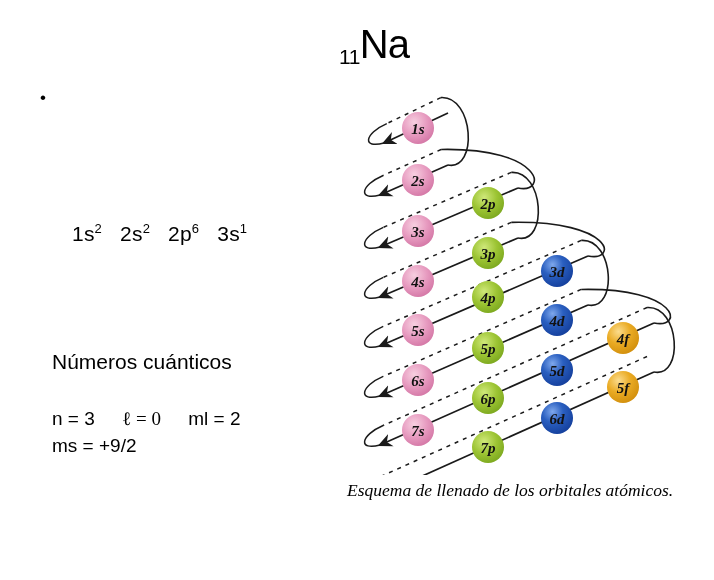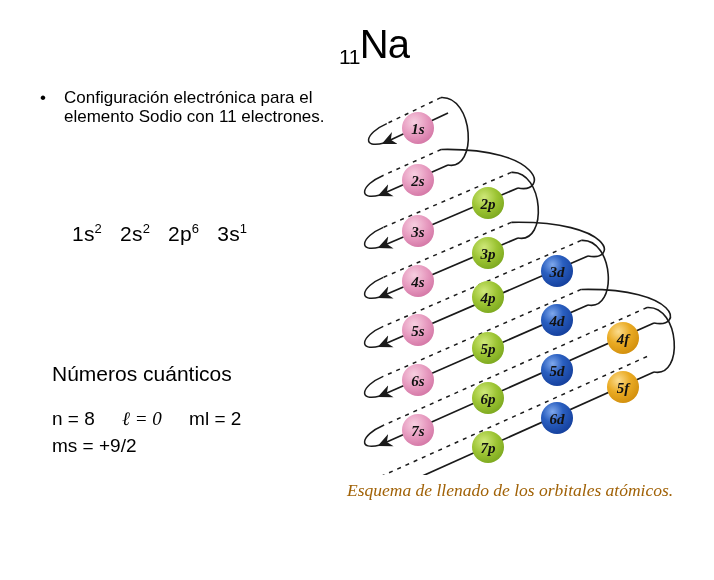--- a/index.html
+++ b/index.html
@@ -76,34 +76,34 @@
   #electron-config .cfg-term:last-child { margin-right: 16px; }
   #electron-config sup {
     font-size: 13px;
     vertical-align: super;
     line-height: 0;
   }
 
   #quantum-heading {
     position: absolute;
     left: 52px;
-    top: 362px;
+    top: 350px;
     font-size: 21px;
     white-space: nowrap;
   }
   #quantum-values {
     position: absolute;
     left: 52px;
     top: 405px;
     width: 310px;
     font-size: 19px;
     line-height: 27px;
   }
   #quantum-values .qn-item { margin-right: 22px; white-space: nowrap; }
-  #quantum-values .qn-l { font-family: "Liberation Serif", serif; font-style: italic; }
+  #quantum-values .qn-l { font-family: "Liberation Serif", serif; }
 
   
   #orbital-diagram {
     position: absolute;
     left: 340px;
     top: 95px;
     width: 374px;
     height: 380px;
   }
   #orbital-diagram svg { display: block; }
@@ -120,39 +120,38 @@
 
   #diagram-caption {
     position: absolute;
     left: 347px;
     top: 478px;
     width: 340px;
     font-family: "Liberation Serif", serif;
     font-style: italic;
     font-size: 17.5px;
     line-height: 24px;
-    color: #a16207;
+    color: #000000;
   }
 </style>
 </head>
 <body>
 
 <div id="slide-title">
   <span class="atomic-number">11</span><span class="element-symbol">Na</span>
 </div>
 
 <div id="bullet-block">
   <span id="bullet-marker">•</span>
-  <span id="bullet-text">Configuración electrónica para el elemento Sodio con 11 electrones.</span>
 </div>
 
 <div id="electron-config"><span class="cfg-term"><span>1s</span><sup>2</sup></span><span class="cfg-term"><span>2s</span><sup>2</sup></span><span class="cfg-term"><span>2p</span><sup>6</sup></span><span class="cfg-term"><span>3s</span><sup>1</sup></span></div>
 
 <div id="quantum-heading">Números cuánticos</div>
-<div id="quantum-values"><span class="qn-item">n = 8</span> <span class="qn-item qn-l">ℓ = 0</span> <span class="qn-item">ml = 2</span> <span class="qn-item">ms = +9/2</span> </div>
+<div id="quantum-values"><span class="qn-item">n = 3</span> <span class="qn-item qn-l">ℓ = 0</span> <span class="qn-item">ml = 2</span> <span class="qn-item">ms = +9/2</span> </div>
 
 <div id="orbital-diagram">
   <svg width="374" height="380" viewBox="0 0 374 380" xmlns="http://www.w3.org/2000/svg">
     <defs>
       <radialGradient id="grad-s" cx="38%" cy="32%" r="72%">
         <stop offset="0%" stop-color="#f7cfe0"></stop>
         <stop offset="55%" stop-color="#e79bc0"></stop>
         <stop offset="100%" stop-color="#d477a6"></stop>
       </radialGradient>
       <radialGradient id="grad-p" cx="38%" cy="32%" r="72%">

